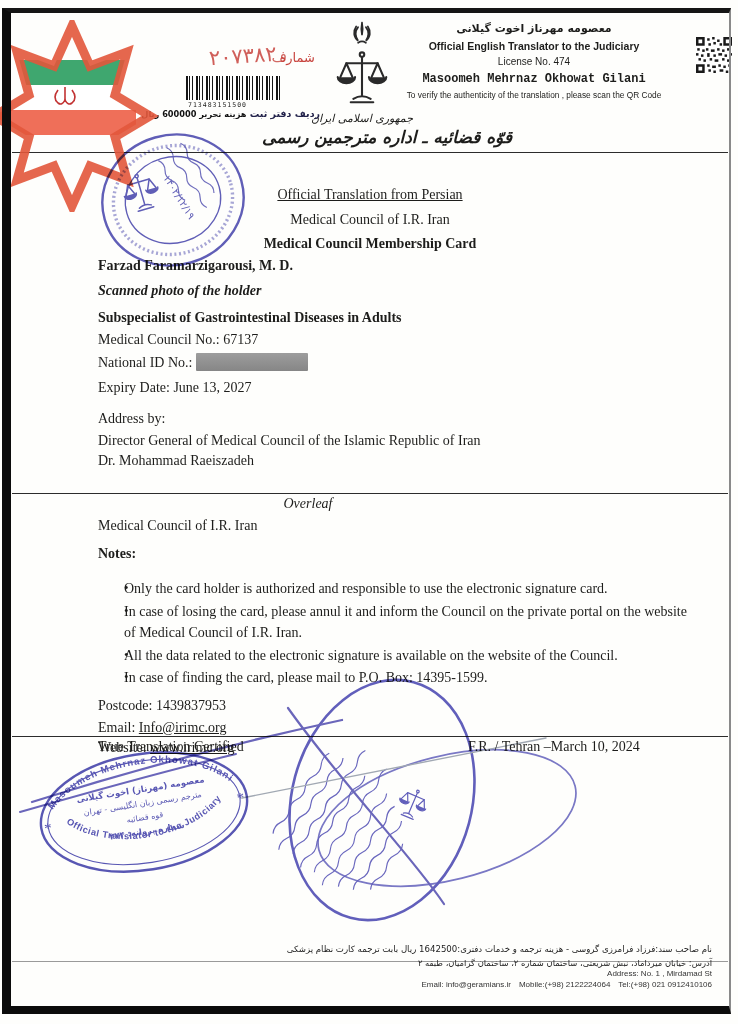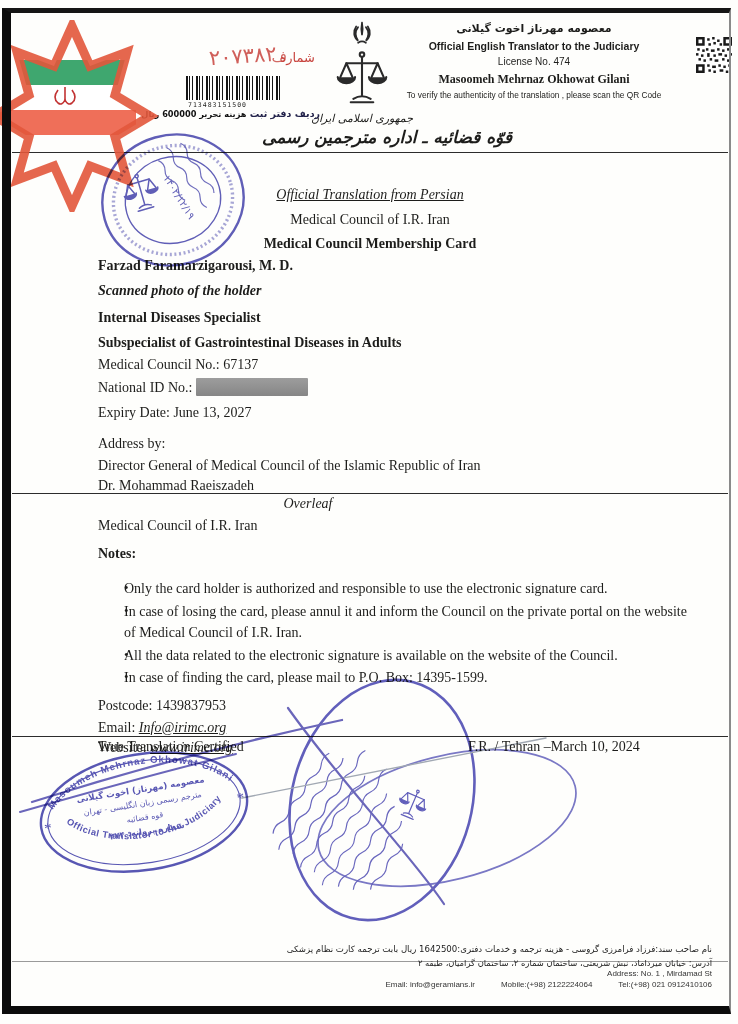--- a/index.html
+++ b/index.html
@@ -12,21 +12,21 @@
            border-bottom:8px solid #0b0b0b; border-right:2px solid #8a8a8a;
            pointer-events:none; z-index:9; }
   .fa { font-family:"DejaVu Sans", sans-serif; }
   .abs { position:absolute; }
 
   
   .trans-block { position:absolute; top:22px; left:380px; width:308px; text-align:center; line-height:1.25; }
   .trans-block .fa-name { font-family:"DejaVu Sans",sans-serif; font-weight:bold; font-size:11px; margin-bottom:4px; }
   .t-en1 { font-size:10.5px; font-weight:bold; font-family:"Liberation Sans",sans-serif; margin-bottom:3px; }
   .t-lic { font-size:10px; font-family:"Liberation Sans",sans-serif; margin-bottom:4px; }
-  .t-en2 { font-size:12px; font-weight:bold; font-family:Liberation Serif, serif; margin-bottom:3px; }
+  .t-en2 { font-size:12px; font-weight:bold; font-family:Liberation Mono, monospace; margin-bottom:3px; }
   .t-ver { font-size:8.3px; font-family:"Liberation Sans",sans-serif; }
   .qr { position:absolute; top:36px; right:6px; width:36px; height:38px; }
 
   
   .emblem-block { position:absolute; top:20px; left:262px; width:200px; text-align:center; }
   .emblem-country { font-size:11px; margin-top:2px; font-style:italic; }
   .emblem-office { font-size:17px; font-weight:bold; font-style:italic; white-space:nowrap; margin-top:2px; }
 
   
   .red-line { position:absolute; top:44px; left:175px; width:140px; color:#c8443e; direction:rtl; }
@@ -39,21 +39,21 @@
   .barcode-num { position:absolute; top:101px; left:188px; font-family:"DejaVu Sans Mono",monospace; font-size:6.5px; letter-spacing:1px; }
   .reg-fa { position:absolute; top:108px; left:140px; width:180px; text-align:right; direction:rtl;
             font-size:9.5px; font-weight:bold; color:#22224a; }
   .reg-fa .fee { font-size:8.2px; font-weight:bold; color:#111; }
 
   .hr { position:absolute; left:12px; width:716px; border-top:1.6px solid #2c2c2c; }
   .hr-thin { position:absolute; left:12px; width:716px; border-top:1px solid #9a9a9a; }
 
   
   .title-block { position:absolute; left:60px; width:620px; top:183px; text-align:center; font-size:14px; line-height:24.5px; }
-  .u { text-decoration:underline;font-style:italic; }
+  .u { text-decoration:underline; }
   .b { font-weight:bold; }
   .i { font-style:italic; }
   .body1 { position:absolute; left:98px; top:256px; width:620px; font-size:14px; }
   .body1 > div, .body2 > div { line-height:20px; }
   .redact { display:inline-block; width:112px; height:18px; vertical-align:-4px;
             background:linear-gradient(180deg,#9d9d9d,#868686); border-radius:1px; }
   .overleaf { position:absolute; left:0; width:616px; top:496px; text-align:center; font-size:14px; }
   .body2 { position:absolute; left:98px; top:516px; width:624px; font-size:14px; }
   .note-item { display:flex; }
   .note-item .bullet { width:24px; padding-left:26px; font-size:13px; }
@@ -65,21 +65,21 @@
   .stamp { mix-blend-mode:multiply; }
   .round-stamp { position:absolute; left:76px; top:122px; z-index:4; opacity:.88; }
   .oval-stamp { position:absolute; left:26px; top:740px; z-index:4; opacity:.92; }
   .ink { position:absolute; left:0; top:652px; z-index:3; opacity:.9; }
 
   
   .footer { position:absolute; right:26px; top:944px; text-align:right; font-family:"Liberation Sans",sans-serif; }
   .f-owner { font-size:8.6px; direction:rtl; font-family:"DejaVu Sans",sans-serif; color:#222; }
   .f-addr-fa { font-size:8.4px; direction:rtl; font-family:"DejaVu Sans",sans-serif; margin-top:4px; color:#222; }
   .f-addr-en { font-size:8px; margin-top:1px; color:#333; }
-  .f-contacts { display:flex; gap:26px; justify-content:flex-end; font-size:8px; margin-top:2px; color:#333; }
+  .f-contacts { display:flex; gap:8px; justify-content:flex-end; font-size:8px; margin-top:2px; color:#333; }
 </style>
 </head>
 <body>
 
 <div class="screen">
   <div class="page"></div>
 
   <svg width="0" height="0" style="position:absolute">
     <defs>
       <symbol id="scales" viewBox="0 0 60 64">
@@ -220,21 +220,20 @@
 
   <div class="title-block">
     <div class="u">Official Translation from Persian</div>
     <div>Medical Council of I.R. Iran</div>
     <div class="b">Medical Council Membership Card</div>
   </div>
 
   <div class="body1">
     <div class="b" style="margin-bottom:5px">Farzad Faramarzigarousi, M. D.</div>
     <div class="b i" style="margin-bottom:7px">Scanned photo of the holder</div>
-    <div class="b" style="margin-bottom:5px">Internal Diseases Specialist</div>
     <div class="b" style="margin-bottom:2px">Subspecialist of Gastrointestinal Diseases in Adults</div>
     <div style="margin-bottom:3px">Medical Council No.: 67137</div>
     <div style="margin-bottom:5px">
       <span>National ID No.:</span>
       <span class="redact"></span>
     </div>
     <div style="margin-bottom:11px">Expiry Date: June 13, 2027</div>
     <div style="margin-bottom:2px">Address by:</div>
     <div>Director General of Medical Council of the Islamic Republic of Iran</div>
     <div style="margin-bottom:1px">Dr. Mohammad Raeiszadeh</div>

